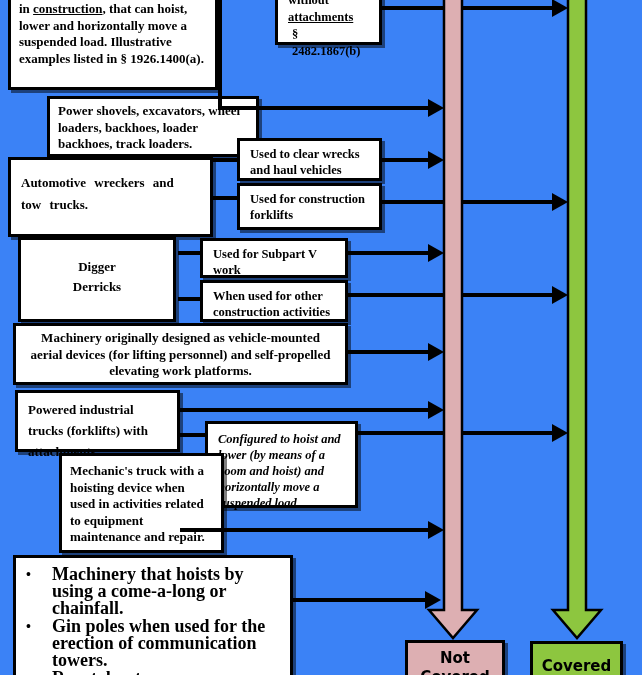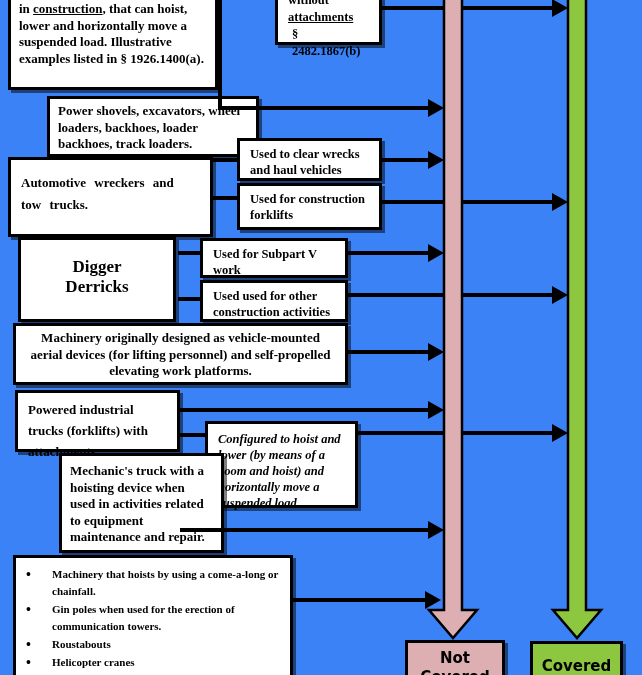--- a/index.html
+++ b/index.html
@@ -27,21 +27,21 @@
   .bigarrow{position:absolute;top:0;z-index:2;}
   
   .outcome{
     position:absolute;border:3px solid #000;box-shadow:3px 3px 0 rgba(0,0,0,0.5);
     font-family:"DejaVu Sans", sans-serif;font-weight:800;font-size:15px;line-height:19px;
     text-align:center;color:#000;box-sizing:border-box;z-index:3;
   }
   .outcome.pink{background:#ddafb2;}
   .outcome.green{background:#8dc63f;}
   
-  .bullet-item{position:relative;padding-left:36px;font-size:11px;line-height:17px;font-weight:bold;margin-bottom:1px;}
+  .bullet-item{position:relative;padding-left:36px;font-size:18px;line-height:17px;font-weight:bold;margin-bottom:1px;}
   .bullet-item::before{content:"\2022";position:absolute;left:10px;top:0;font-size:14px;}
 </style>
 </head>
 <body>
 
 <div id="canvas">
 
   <div class="vline" style="left:218px;top:0;height:110px;"></div>
 
   <div class="arrow" style="left:382px;top:-1px;width:186px;">
@@ -131,31 +131,31 @@
   </div>
 
   <div class="box t12" style="left:237px;top:138px;width:145px;height:43px;">
     <span>Used to clear wrecks and haul vehicles</span>
   </div>
 
   <div class="box t12" style="left:237px;top:183px;width:145px;height:47px;">
     <span>Used for construction forklifts</span>
   </div>
 
-  <div class="box center" style="left:18px;top:237px;width:158px;height:85px;font-size:17px;line-height:20px;padding-top:17px;">
+  <div class="box center" style="left:18px;top:237px;width:158px;height:85px;font-size:13px;line-height:20px;padding-top:17px;">
     <div>Digger</div>
     <div>Derricks</div>
   </div>
 
   <div class="box t12" style="left:200px;top:238px;width:148px;height:40px;">
     <span>Used for Subpart V work</span>
   </div>
 
   <div class="box t12" style="left:200px;top:280px;width:148px;height:42px;">
-    <span>Used used for other construction activities</span>
+    <span>When used for other construction activities</span>
   </div>
 
   <div class="box t13" style="left:13px;top:323px;width:335px;height:62px;text-align:center;">
     <span>Machinery originally designed as vehicle-mounted aerial devices (for lifting personnel) and self-propelled elevating work platforms.</span>
   </div>
 
   <div class="box big" style="left:15px;top:390px;width:165px;height:62px;padding:6px 10px;line-height:21px;">
     <span>Powered industrial trucks (forklifts) with attachments</span>
   </div>
 

